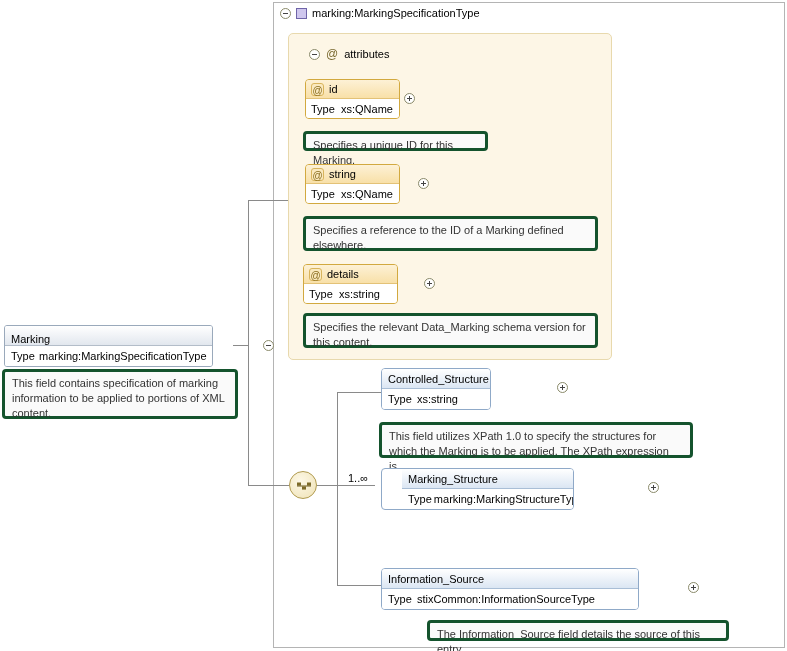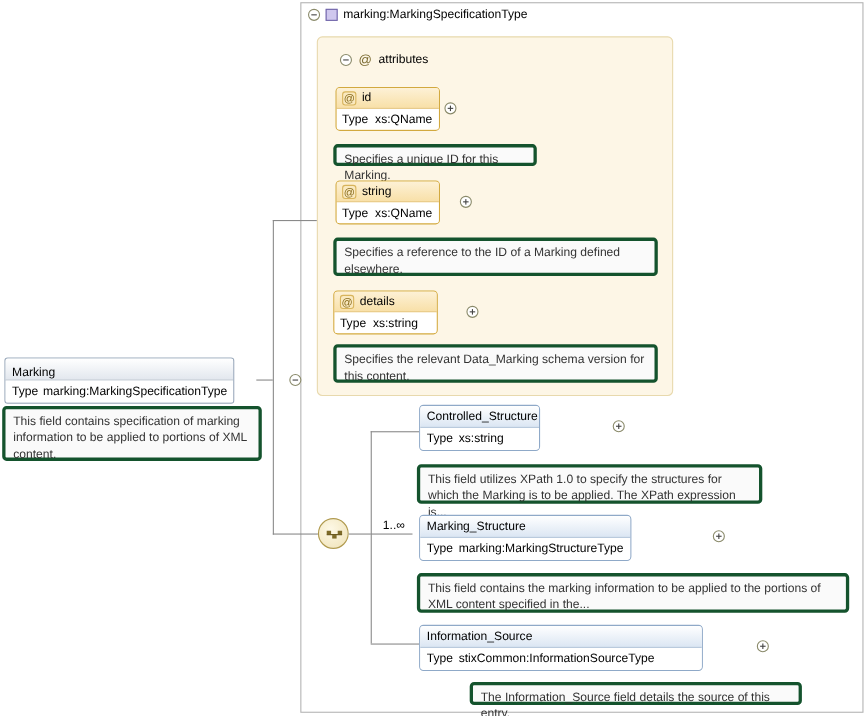--- a/index.html
+++ b/index.html
@@ -378,31 +378,30 @@
     <div class="row-type">
       <span class="lbl">Type</span>
       <span class="val">xs:string</span>
     </div>
   </div>
   <span class="toggle plus abs" style="left:501px; top:382px;"></span>
   <div class="doc" style="left:379px; top:422px; width:314px; height:36px;">This field utilizes XPath 1.0 to specify the structures for which the Marking is to be applied. The XPath expression is...</div>
 
   
   <span class="occurs" style="left:348px; top:472px;">1..∞</span>
-  <div class="el-node" style="left:381px; top:468px; width:193px;">
+  <div class="el-node" style="left:381px; top:468px; width:193px;padding-left:20px;">
     <div class="row-name">
       <span>Marking_Structure</span>
     </div>
     <div class="row-type">
       <span class="lbl">Type</span>
       <span class="val">marking:MarkingStructureType</span>
     </div>
   </div>
   <span class="toggle plus abs" style="left:578px; top:482px;"></span>
-  <div class="doc" style="left:379px; top:521px; width:393px; height:36px;">This field contains the marking information to be applied to the portions of XML content specified in the...</div>
 
   
   <div class="el-node" style="left:381px; top:568px; width:258px;">
     <div class="row-name">
       <span>Information_Source</span>
     </div>
     <div class="row-type">
       <span class="lbl">Type</span>
       <span class="val">stixCommon:InformationSourceType</span>
     </div>

